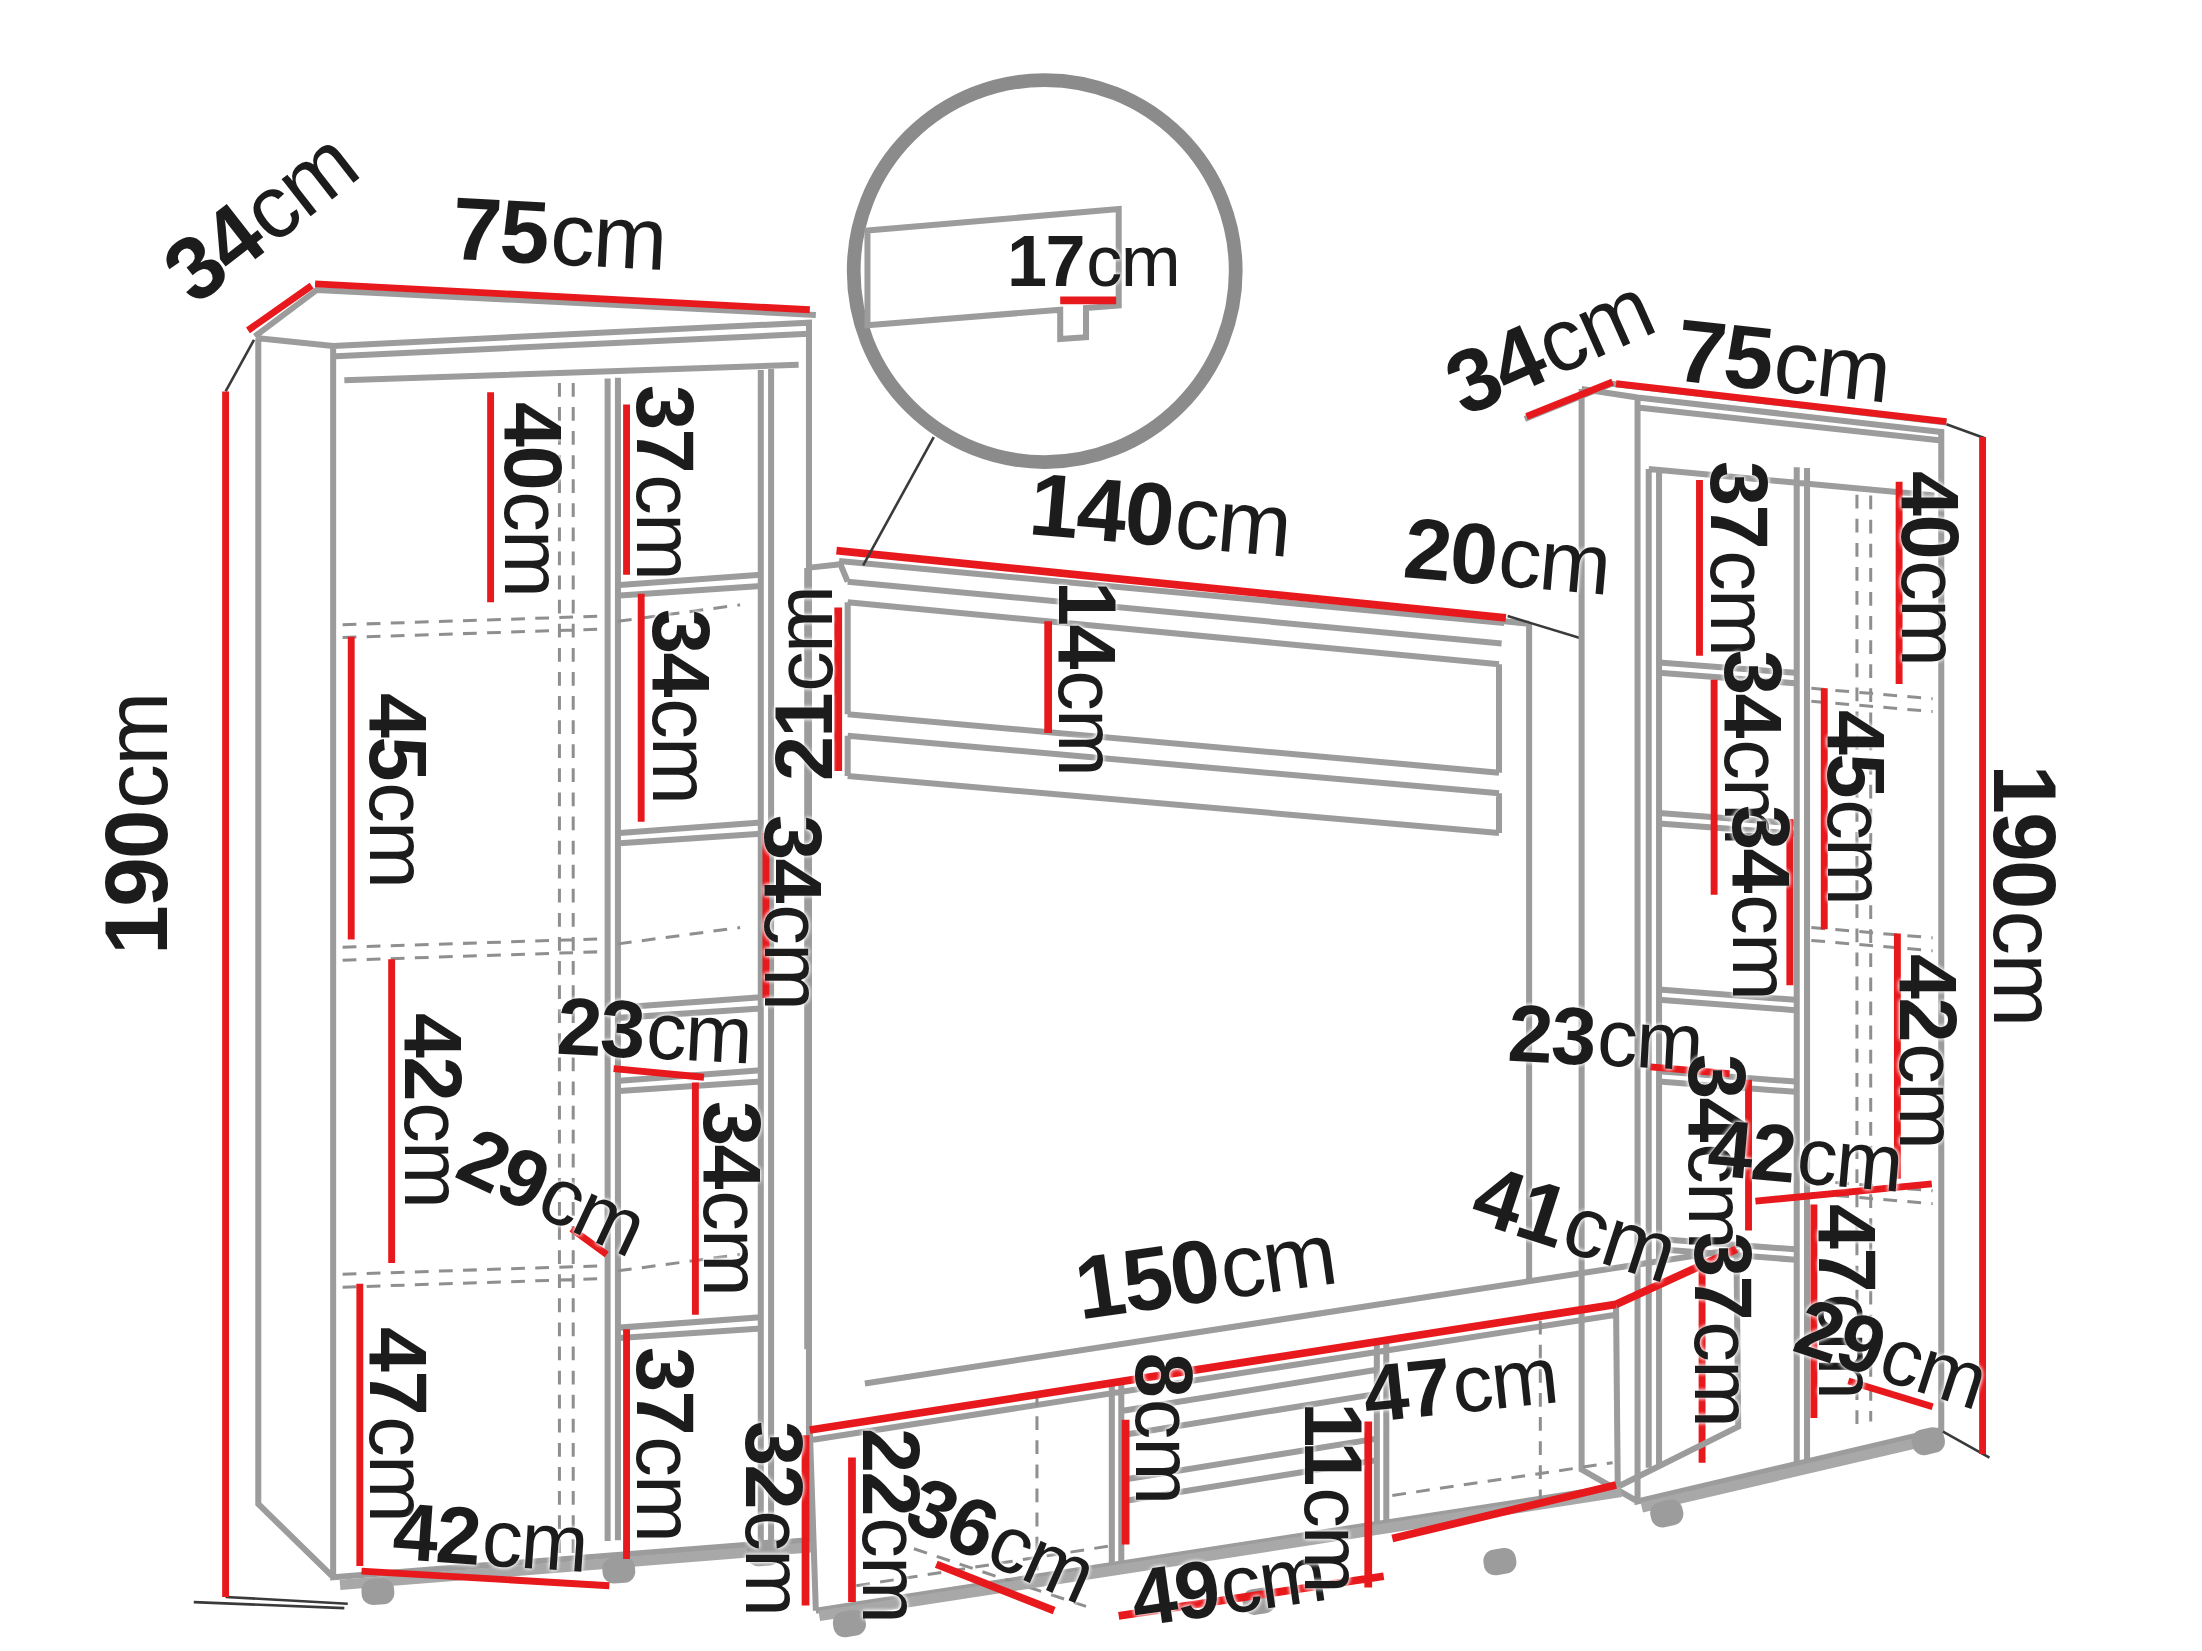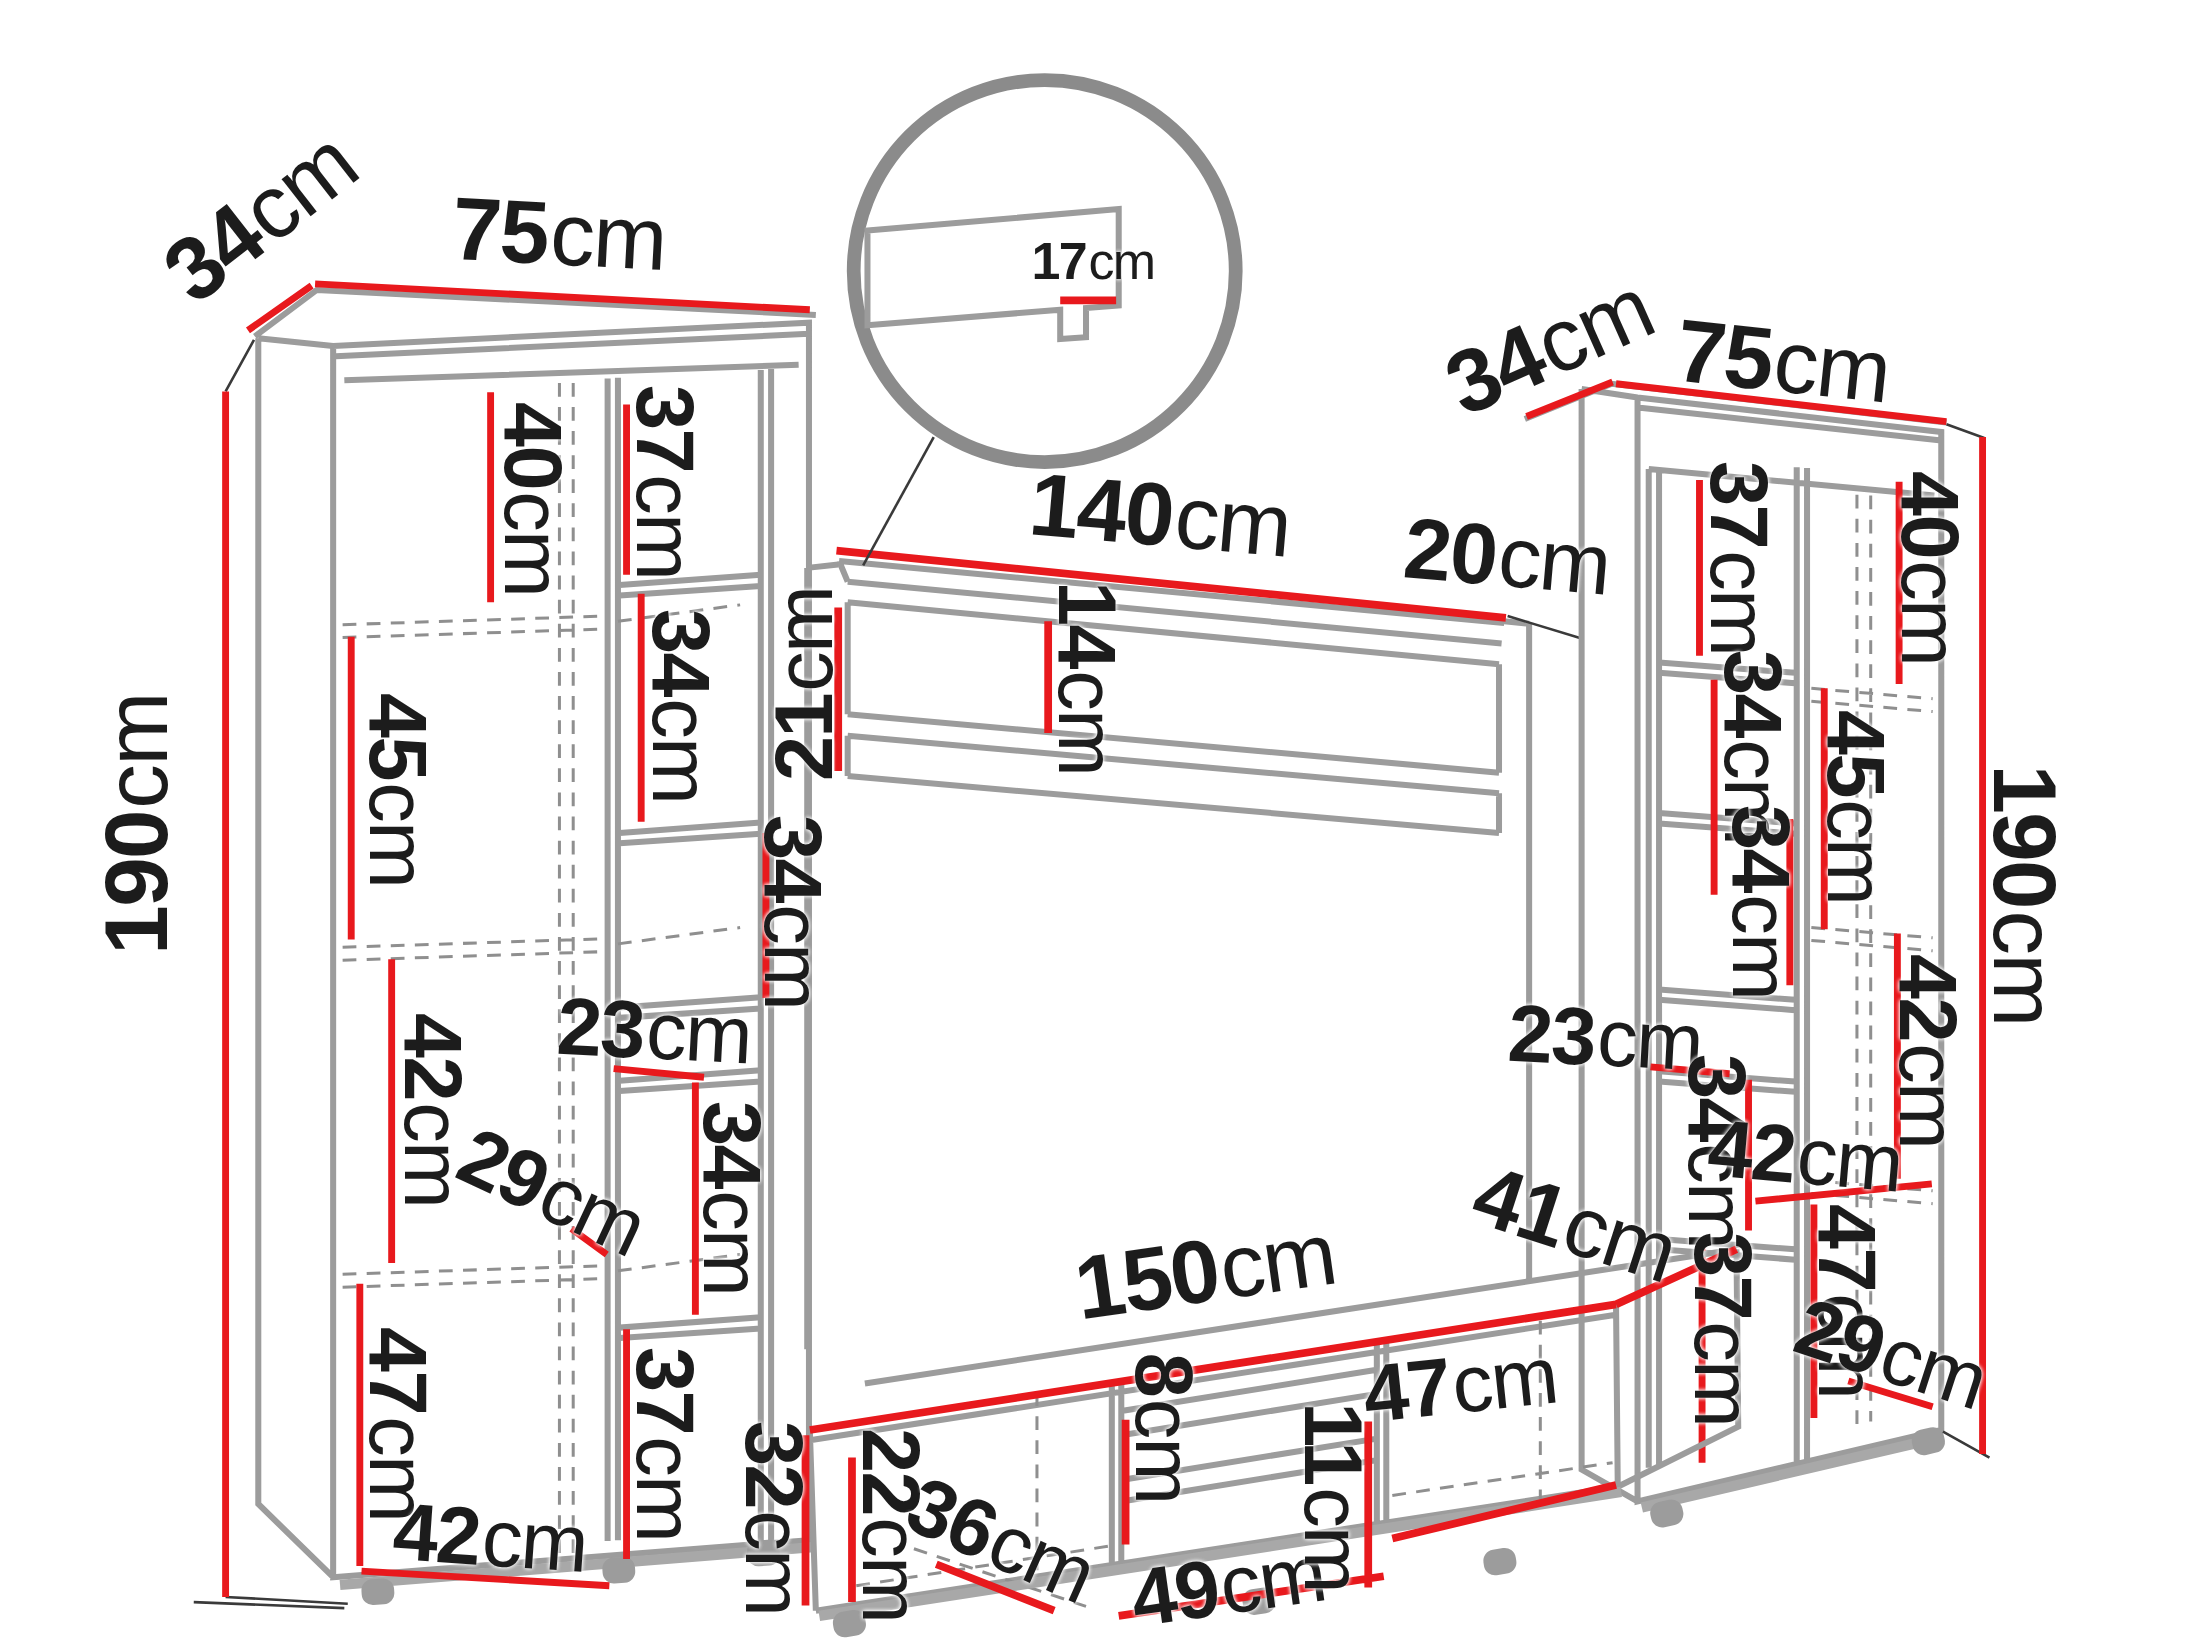--- a/index.html
+++ b/index.html
@@ -136,21 +136,21 @@
   <div class="lab" style="left:680px;top:706px;font-size:81px;--r:90deg"><b>34</b><span>cm</span></div>
   <div class="lab" style="left:792px;top:912px;font-size:81px;--r:90deg"><b>34</b><span>cm</span></div>
   <div class="lab" style="left:654px;top:1031px;font-size:81px;--r:3deg"><b>23</b><span>cm</span></div>
   <div class="lab" style="left:731px;top:1198px;font-size:81px;--r:90deg"><b>34</b><span>cm</span></div>
   <div class="lab" style="left:664px;top:1444px;font-size:81px;--r:90deg"><b>37</b><span>cm</span></div>
 
   <div class="lab" style="left:1160px;top:515px;font-size:89px;--r:5deg"><b>140</b><span>cm</span></div>
   <div class="lab" style="left:1507px;top:556px;font-size:86px;--r:5deg"><b>20</b><span>cm</span></div>
   <div class="lab" style="left:804px;top:684px;font-size:81px;--r:-90deg"><b>21</b><span>cm</span></div>
   <div class="lab" style="left:1086px;top:678px;font-size:81px;--r:90deg"><b>14</b><span>cm</span></div>
-  <div class="lab" style="left:1093px;top:261px;font-size:52px;--r:0deg"><b>17</b><span>cm</span></div>
+  <div class="lab" style="left:1093px;top:261px;font-size:72px;--r:0deg"><b>17</b><span>cm</span></div>
 
   <div class="lab" style="left:1205px;top:1271px;font-size:89px;--r:-8deg"><b>150</b><span>cm</span></div>
   <div class="lab" style="left:1575px;top:1223px;font-size:86px;--r:18deg"><b>41</b><span>cm</span></div>
   <div class="lab" style="left:773px;top:1518px;font-size:81px;--r:90deg"><b>32</b><span>cm</span></div>
   <div class="lab" style="left:890px;top:1525px;font-size:81px;--r:90deg"><b>22</b><span>cm</span></div>
   <div class="lab" style="left:1001px;top:1540px;font-size:81px;--r:24deg"><b>36</b><span>cm</span></div>
   <div class="lab" style="left:1163px;top:1428px;font-size:81px;--r:90deg"><b>8</b><span>cm</span></div>
   <div class="lab" style="left:1228px;top:1586px;font-size:81px;--r:-8deg"><b>49</b><span>cm</span></div>
   <div class="lab" style="left:1332px;top:1497px;font-size:81px;--r:90deg"><b>11</b><span>cm</span></div>
   <div class="lab" style="left:1460px;top:1385px;font-size:81px;--r:-6deg"><b>47</b><span>cm</span></div>

